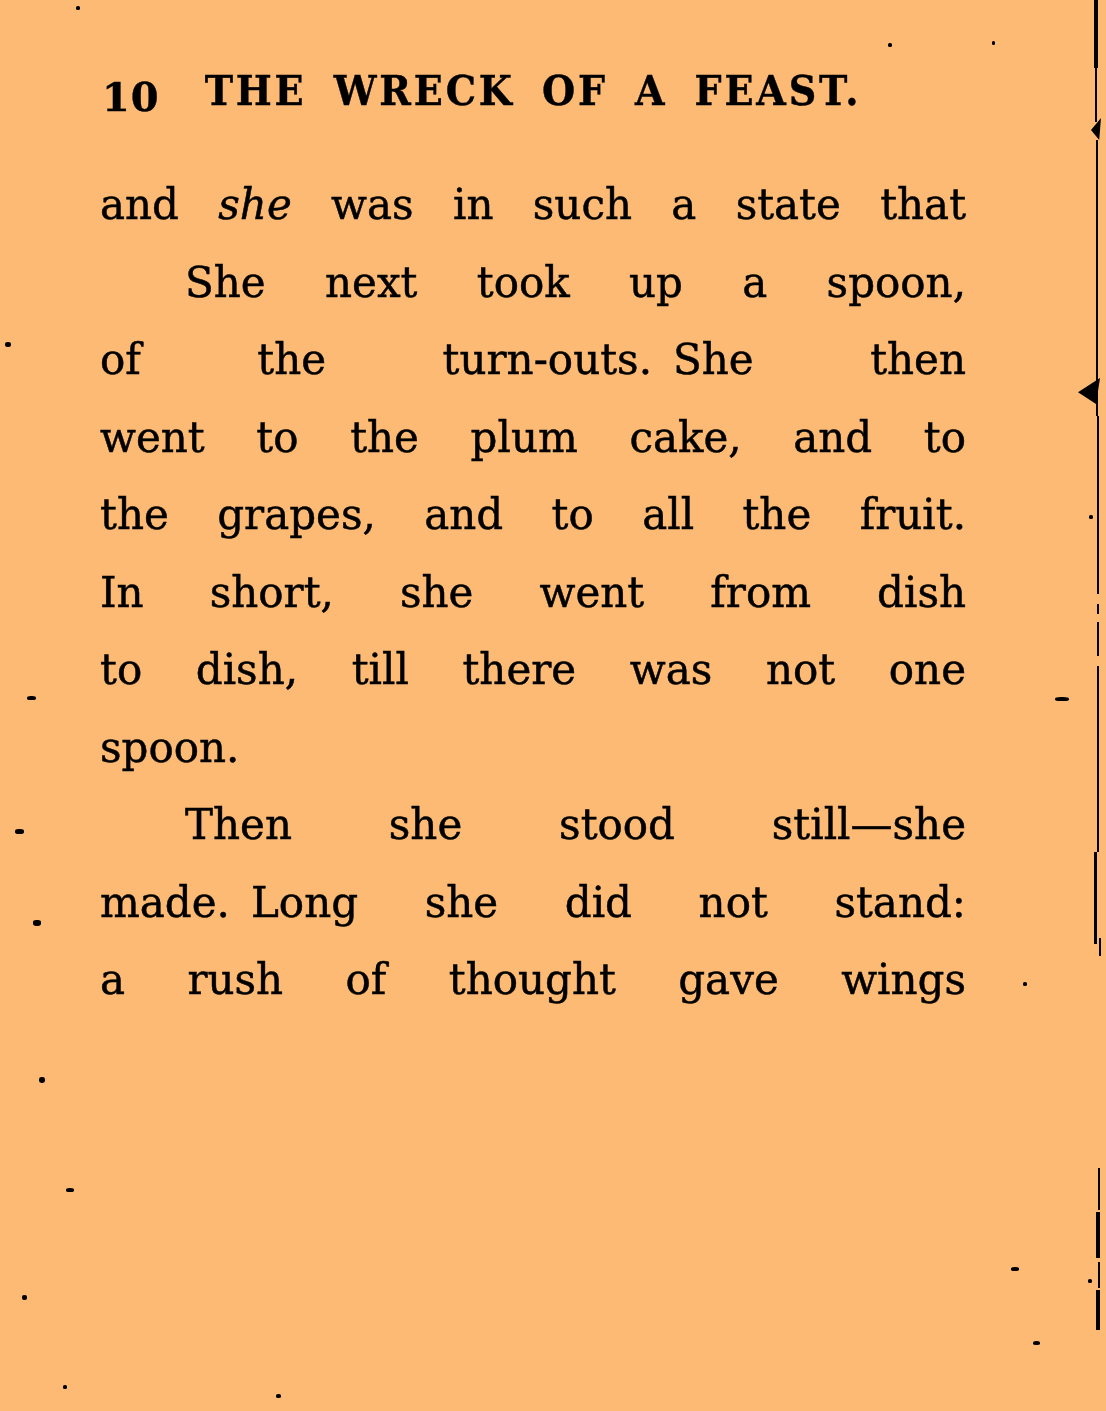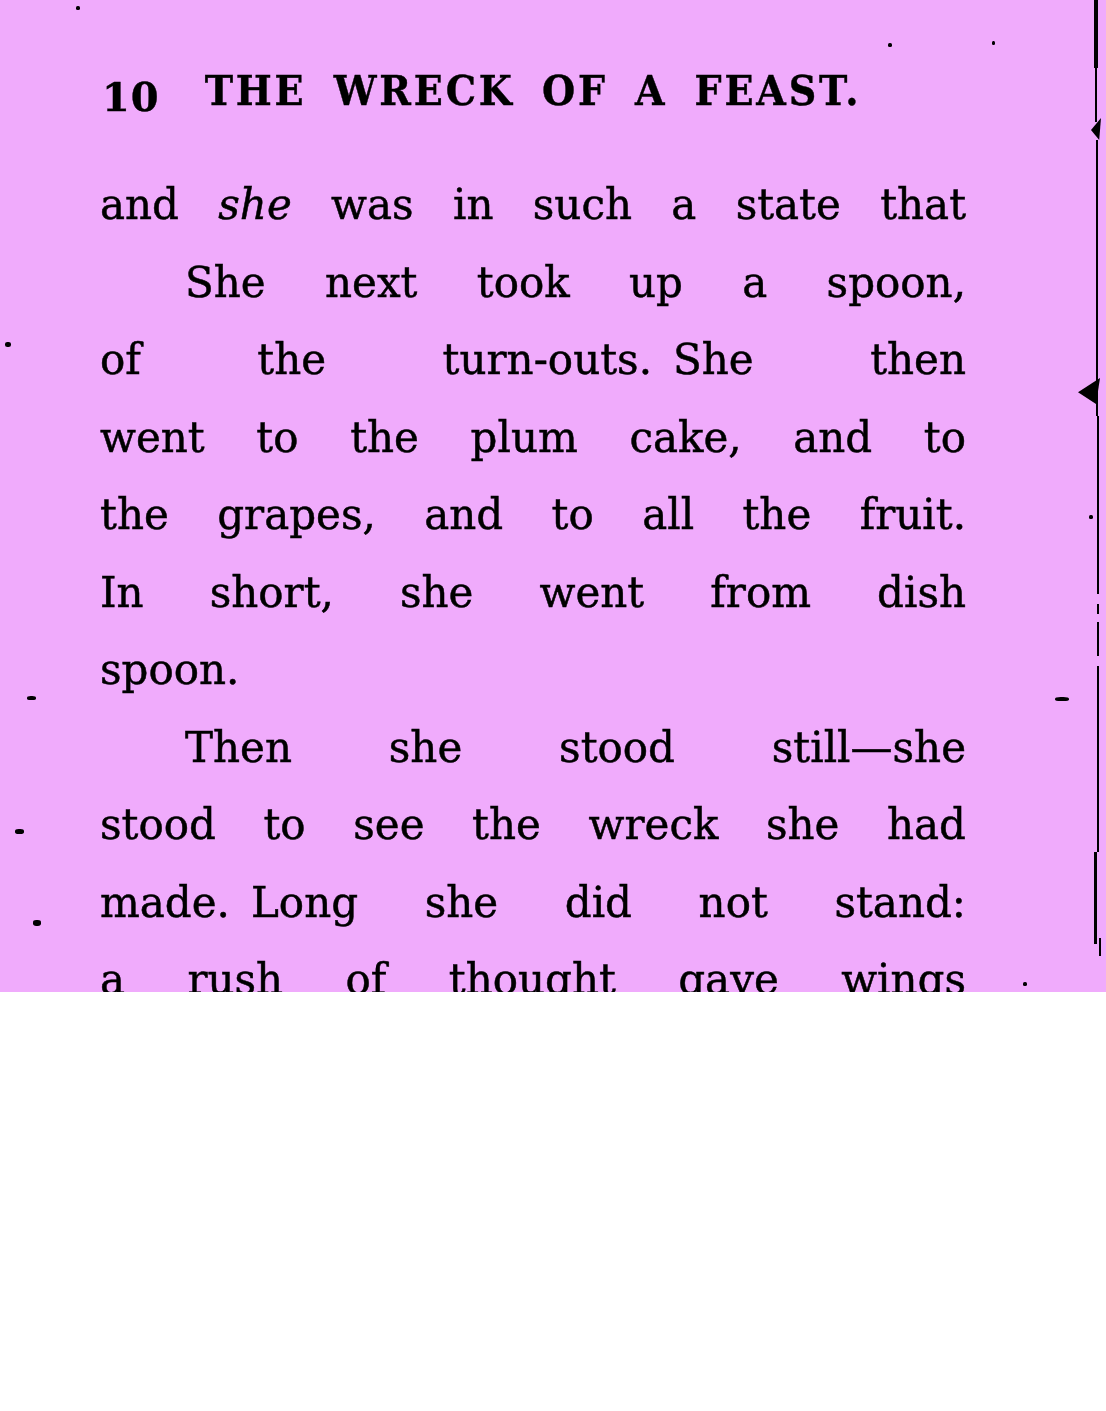--- a/index.html
+++ b/index.html
@@ -3,22 +3,22 @@
 <meta charset="utf-8">
 <style>
   html, body {
     margin: 0;
     padding: 0;
     background: #ffffff;
   }
   .page {
     position: relative;
     width: 1106px;
-    height: 992px;
-    background: #f0abfc;
+    height: 1411px;
+    background: #fdba74;
     color: #000000;
     font-family: "DejaVu Serif", serif;
     overflow: hidden;
   }
   .header {
     position: absolute;
     top: 68px;
     left: 100px;
     width: 866px;
     height: 50px;
@@ -83,23 +83,23 @@
     <span class="pagenum">10</span>
     <span class="running-title">THE WRECK OF A FEAST.</span>
   </div>
   <div class="body-text" id="body-lines">
       <div class="line"><span>and </span><span class="italic">she</span><span> was in such a state that</span></div>
       <div class="line indent"><span>She next took up a spoon,</span></div>
       <div class="line"><span>of the turn-outs. She then</span></div>
       <div class="line"><span>went to the plum cake, and to</span></div>
       <div class="line"><span>the grapes, and to all the fruit.</span></div>
       <div class="line"><span>In short, she went from dish</span></div>
+      <div class="line"><span>to dish, till there was not one</span></div>
       <div class="line last"><span>spoon.</span></div>
       <div class="line indent"><span>Then she stood still—she</span></div>
-      <div class="line"><span>stood to see the wreck she had</span></div>
       <div class="line"><span>made. Long she did not stand:</span></div>
       <div class="line"><span>a rush of thought gave wings</span></div>
     </div>
   <div class="artifacts" id="marks">
       <div class="mark " style="left: 1094px; top: 0px; width: 4px; height: 68px;"></div>
       <div class="mark " style="left: 1095px; top: 68px; width: 2px; height: 54px;"></div>
       <div class="mark arrow" style="left: 1091px; top: 118px; width: 10px; height: 22px;"></div>
       <div class="mark " style="left: 1096px; top: 140px; width: 2px; height: 218px;"></div>
       <div class="mark " style="left: 1096px; top: 358px; width: 2px; height: 58px;"></div>
       <div class="mark arrow" style="left: 1078px; top: 378px; width: 22px; height: 26px;"></div>

